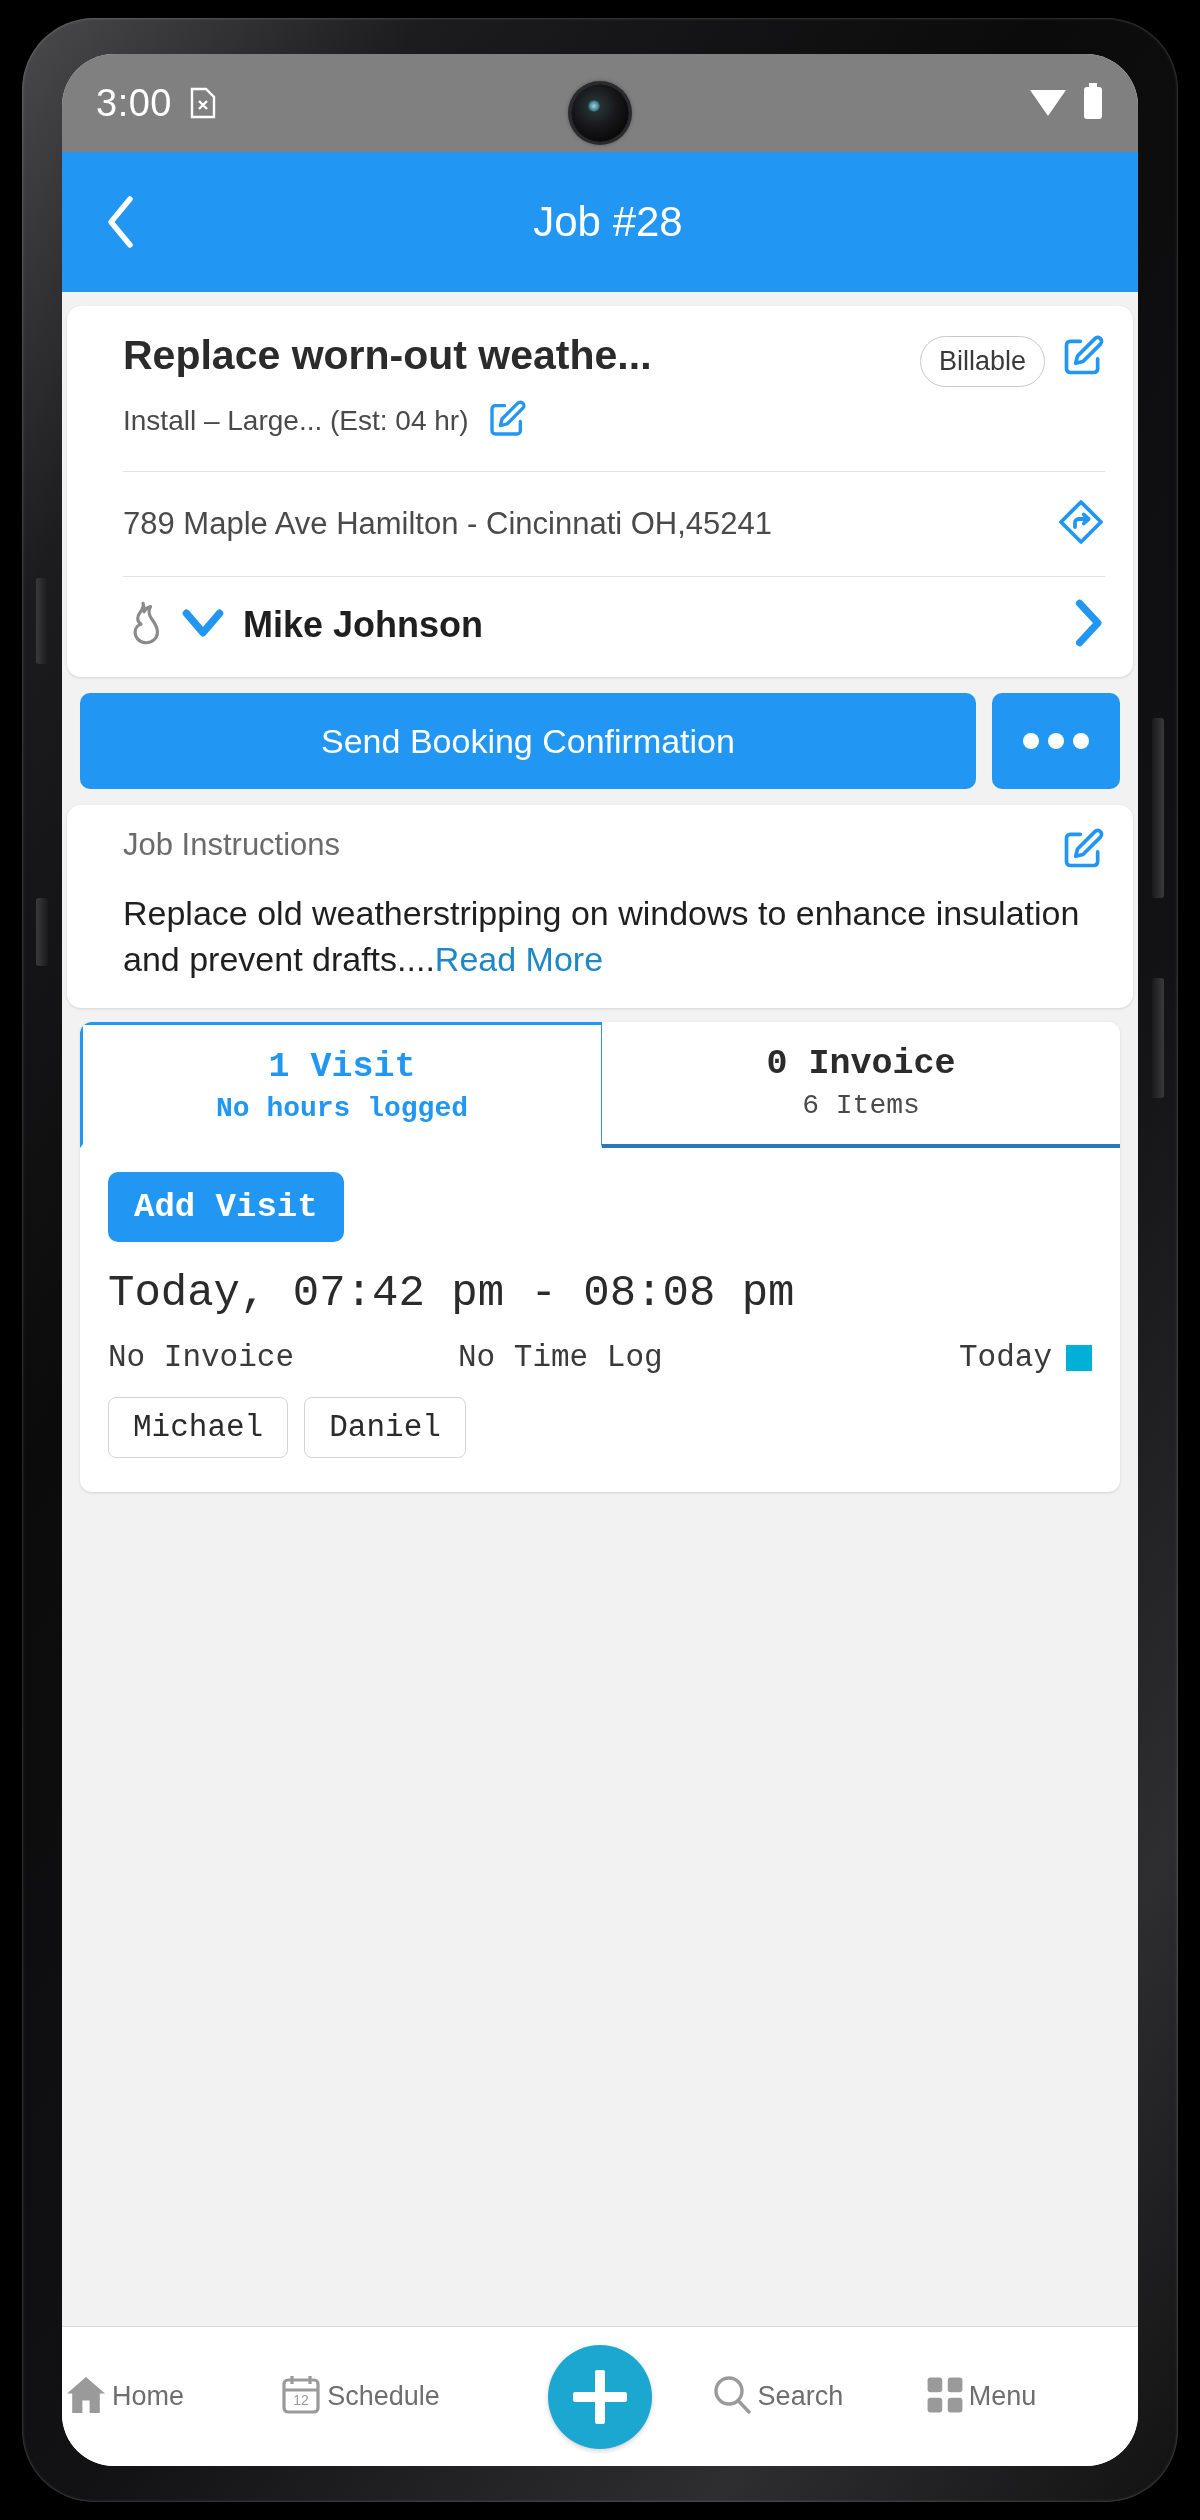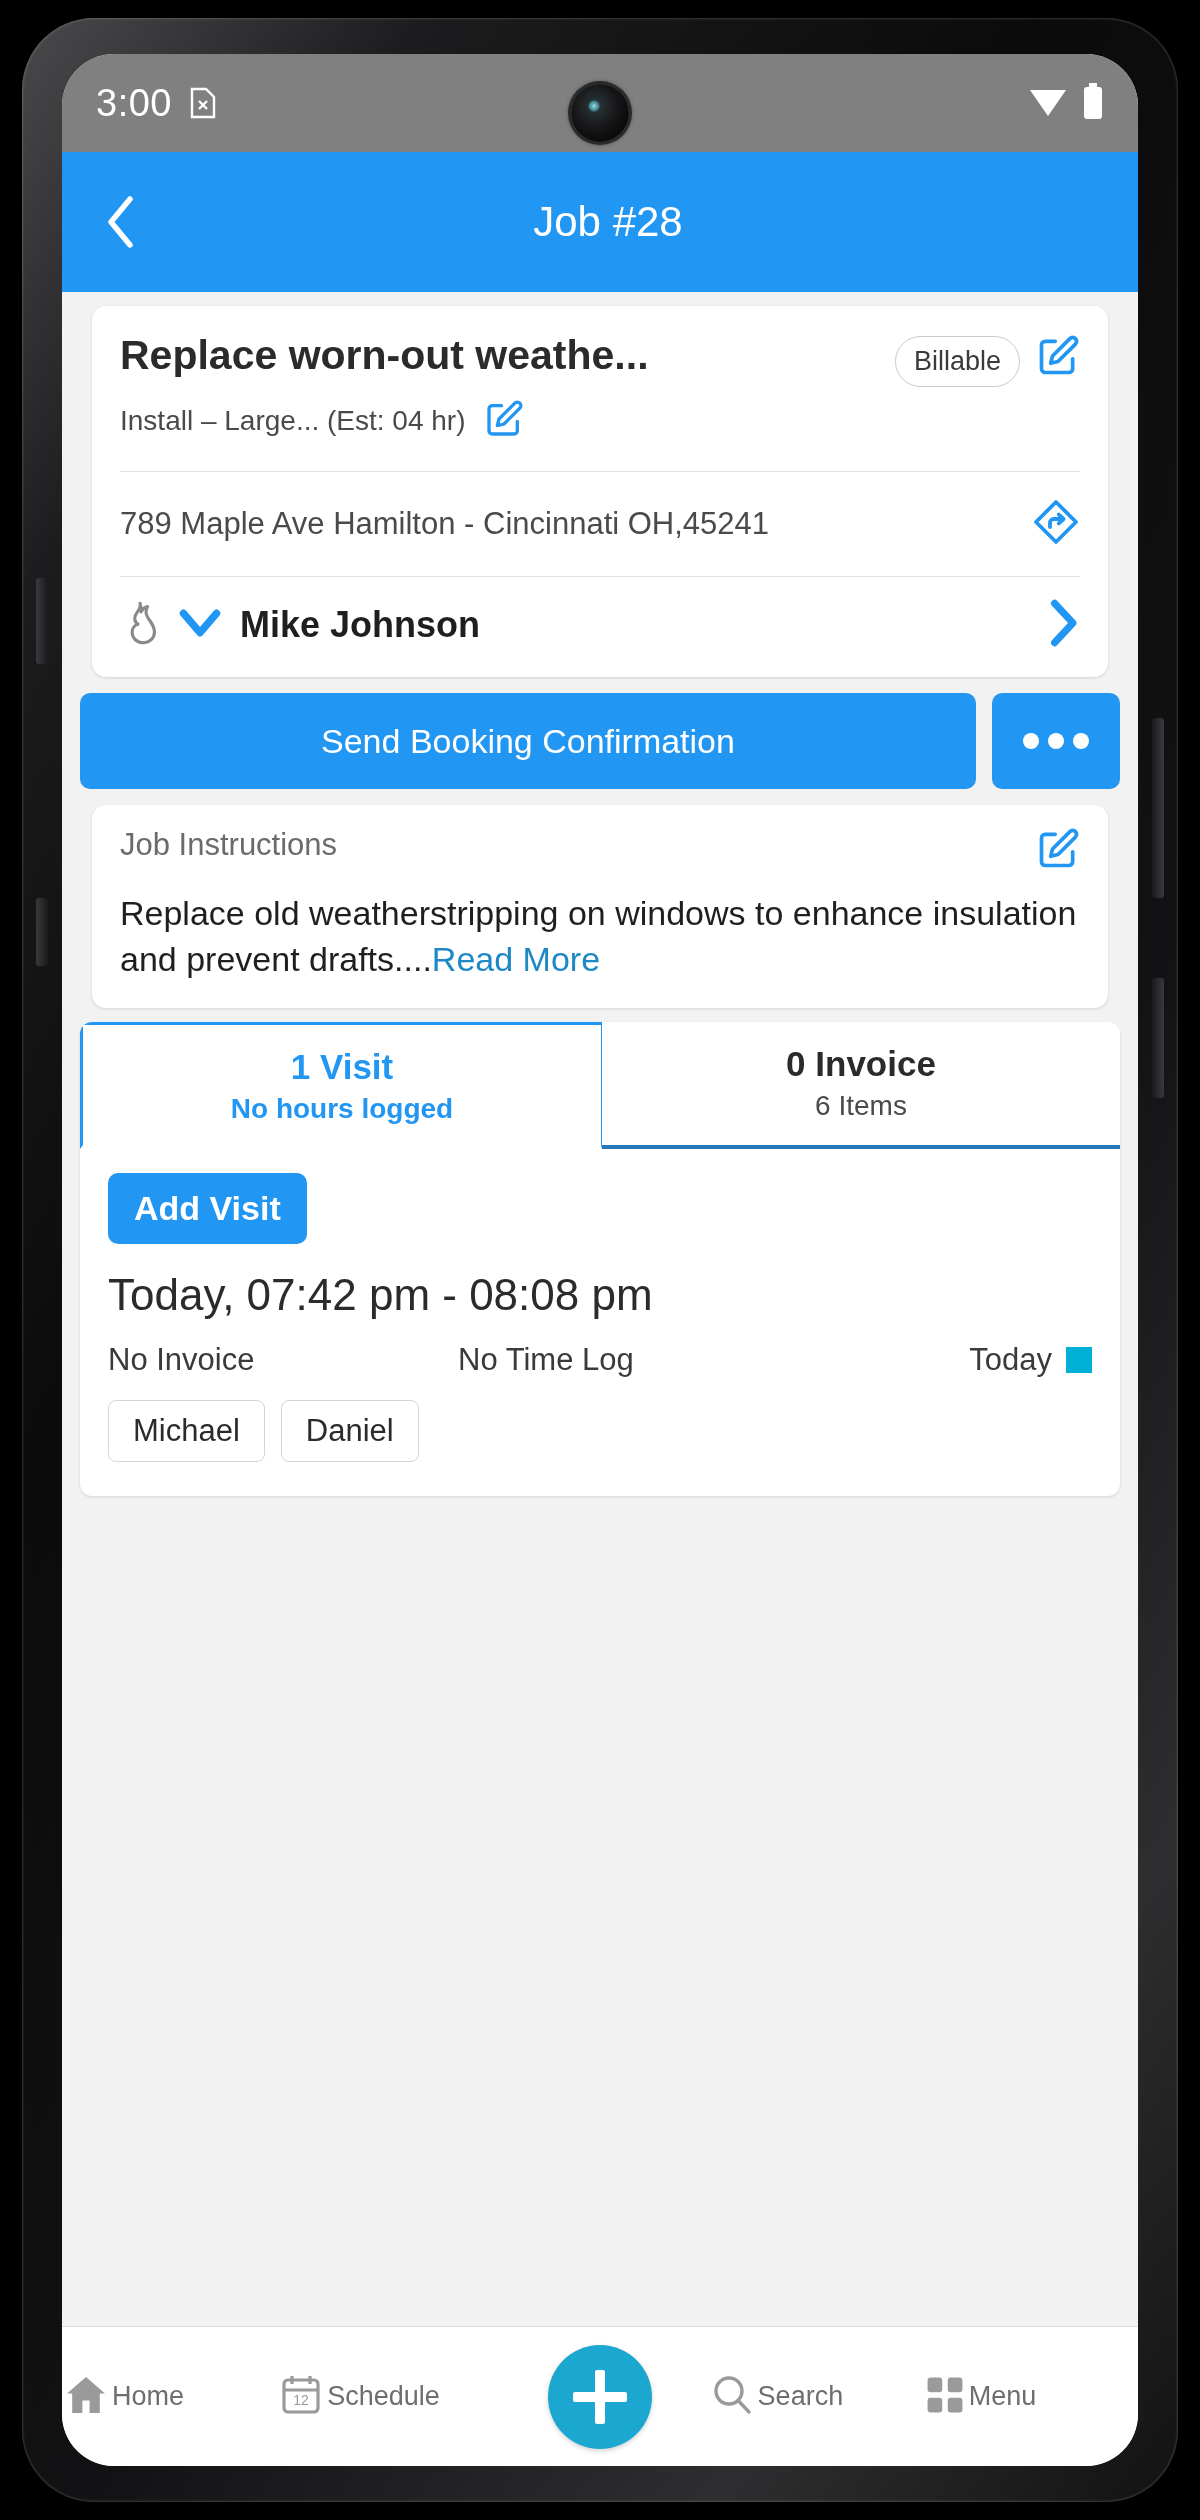--- a/index.html
+++ b/index.html
@@ -68,22 +68,23 @@
   .back-chevron { width: 56px; height:56px; display:flex; align-items:center; justify-content:center; cursor:pointer; }
   .appbar-title {
     position:absolute; left:16px; right:0; text-align:center;
     color:#fff; font-size: 42px; font-weight: 400;
   }
 
   
   .content { background:#f2f2f2; height: calc(2412px - 98px - 140px - 140px); overflow:hidden; }
 
   .card {
-    background:#fff; border-radius: 14px; margin: 14px 30px;
+    background:#fff; border-radius: 14px; margin: 14px 5px;
     box-shadow: 0 1px 3px rgba(0,0,0,.13);
+    padding-left: 28px;
   }
 
   
   .job-top { padding: 26px 28px 8px 28px; }
   .job-title-row { display:flex; align-items:flex-start; gap:16px; }
   .job-title {
     flex:1; font-size: 41px; font-weight: 700; color:#2b2b2b;
     white-space:nowrap; overflow:hidden;
   }
   .billable-pill {
@@ -114,21 +115,21 @@
 
   
   .instr { padding: 22px 28px 26px 28px; }
   .instr-head { display:flex; align-items:flex-start; }
   .instr-label { flex:1; font-size:31px; color:#6b6b6b; }
   .instr-body { font-size: 34px; color:#1f1f1f; line-height: 1.34; margin-top: 16px; }
   .read-more { color:#1e88c7; }
 
   
   .tabs-card { background:#fff; border-radius: 12px; margin: 14px 18px; overflow:hidden;
-               box-shadow: 0 1px 3px rgba(0,0,0,.13); }
+               box-shadow: 0 1px 3px rgba(0,0,0,.13); font-family: Liberation Mono, monospace; }
   .tabs { display:flex; }
   .tab { flex:1; text-align:center; padding: 22px 0 20px 0; background:#fff; cursor:pointer;
          border-bottom: 4px solid #d9d9d9; }
   .tab.active { border-left: 3px solid #2196f3; border-top: 3px solid #2196f3;
                 border-right: 1px solid #2196f3; border-bottom: 4px solid #fff; }
   .tab-main { font-size: 35px; font-weight: 700; color:#2b2b2b; }
   .tab.active .tab-main { color:#2196f3; }
   .tab-sub { font-size: 28px; color:#4a4a4a; margin-top: 6px; }
   .tab.active .tab-sub { color:#2196f3; font-weight:700; }
   .tab.inactive { border-bottom: 4px solid #2979b8; }

